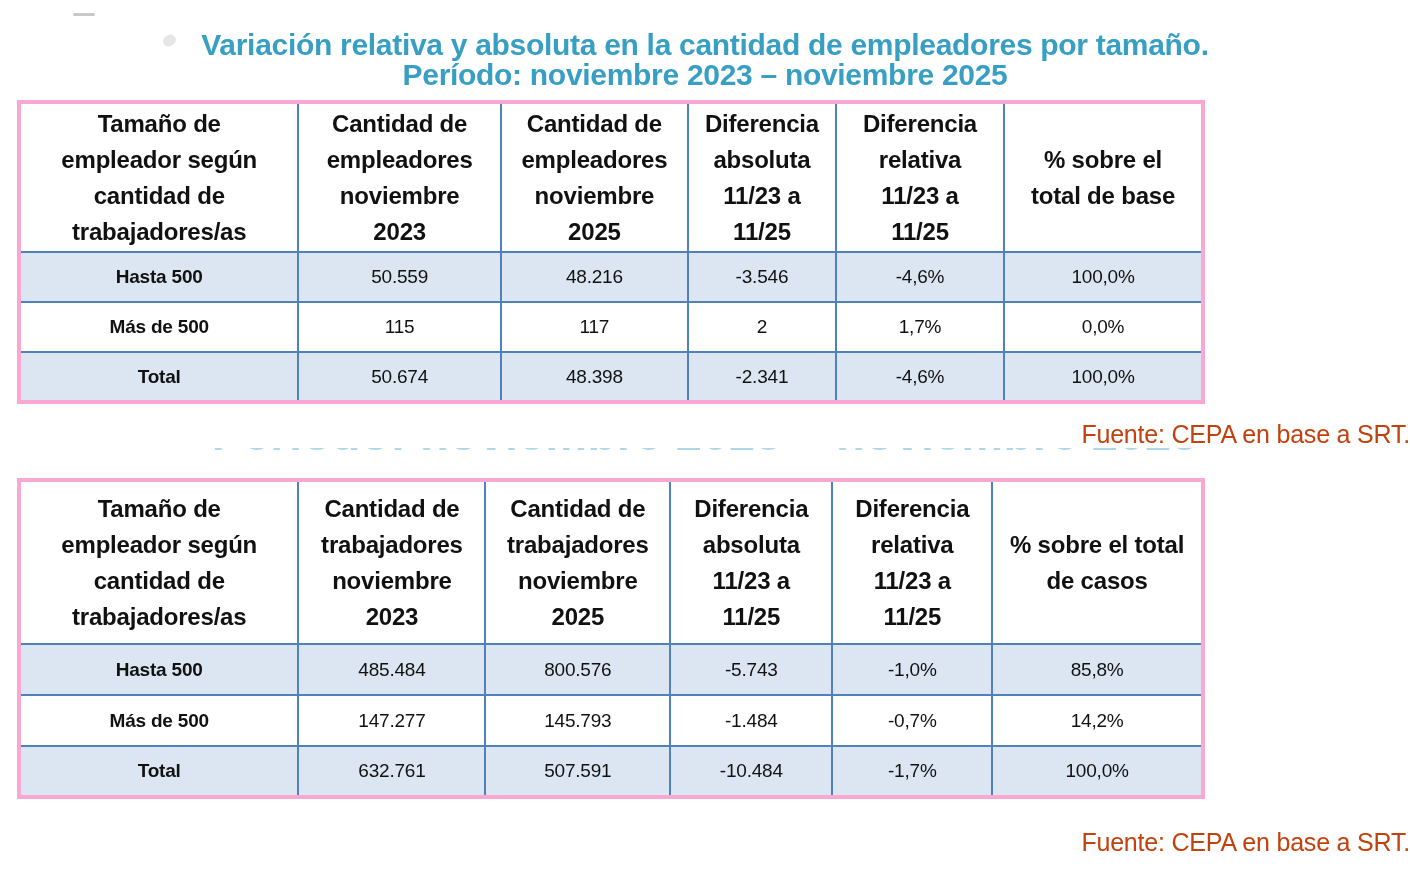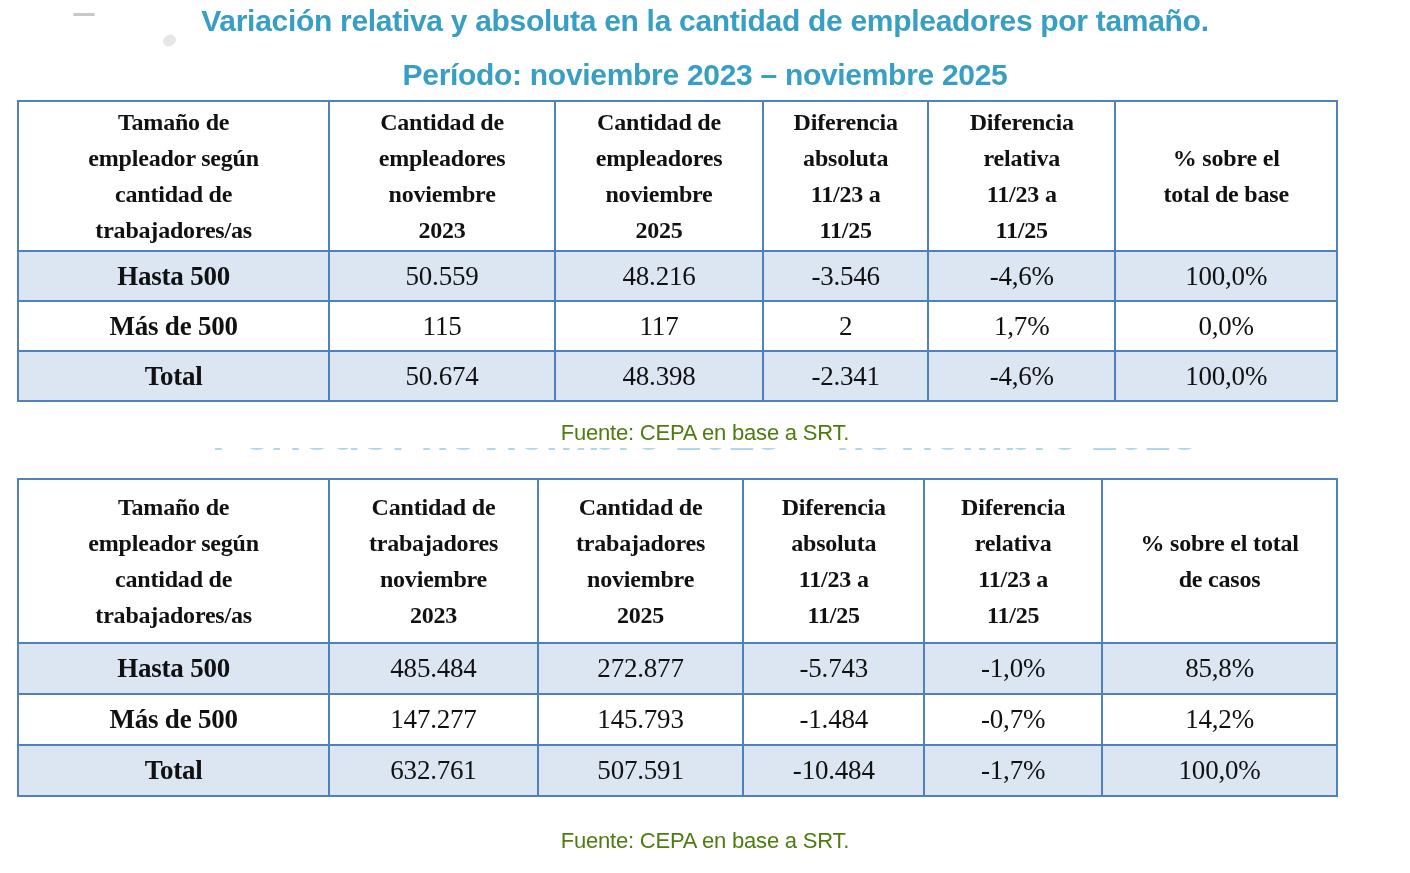--- a/index.html
+++ b/index.html
@@ -8,62 +8,62 @@
     width:1410px; height:873px; position:relative; overflow:hidden;
     font-family:"Liberation Sans", sans-serif; color:#111111;
   }
 
   
   .ttl {
     position:absolute; left:30px; width:1350px; text-align:center;
     font-weight:700; font-size:30px; color:#389fc4; letter-spacing:-0.3px;
     white-space:nowrap;
   }
-  #title-line1 { top:4px; }
+  #title-line1 { top:28px; }
   #title-line2 { top:58px; }
 
   
   .dash-artifact {
     position:absolute; left:73px; top:13px; width:22px; height:3px;
     background:#c9c9c9; border-radius:2px;
   }
   .mark-artifact {
     position:absolute; left:163px; top:35px; width:13px; height:11px;
     background:#e0e0e0; border-radius:45%; transform:rotate(-32deg); opacity:.8;
   }
 
   
   table {
-    position:absolute; left:17px; width:1321px;
+    position:absolute; left:17px; width:1188px;
     border-collapse:collapse; table-layout:fixed;
-    border:1px solid #f9a8d4; background:#ffffff;font-family:Liberation Serif, serif;
+    border:4px solid #f9a8d4; background:#ffffff;
   }
   #table-employers { top:100px; }
   #table-workers   { top:478px; }
   th, td {
     border:2px solid #4f81bd; text-align:center; vertical-align:middle;
     overflow:hidden; padding:0 4px;
   }
   th {
     font-size:24px; font-weight:700; line-height:36px;
     white-space:pre-line; background:#ffffff; letter-spacing:-0.2px;
   }
   #table-employers th { height:150px; }
   #table-workers th   { height:164px; }
-  td { font-size:27px; font-weight:400; letter-spacing:-0.2px; }
+  td { font-size:19px; font-weight:400; letter-spacing:-0.2px; }
   #table-employers td { height:50px; }
   #table-workers td   { height:51px; }
   td.lbl { font-weight:700; }
   tr.shaded td { background:#dce6f2; }
   td.hl { background:#c7d5e8; }
 
   
   .src {
-    position:absolute; left:0; width:100%; text-align:center;
-    font-size:22px; color:#4d7c0f; letter-spacing:-0.2px;
+    position:absolute; left:0; width:100%; text-align:right;
+    font-size:25px; color:#c2410c; letter-spacing:-0.2px;
   }
   #source-top    { top:420px; }
   #source-bottom { top:828px; }
 
   
   .ghost-wrap {
     position:absolute; top:448px; left:0; width:100%; height:17px;
     overflow:hidden; pointer-events:none;
   }
   .ghost {
@@ -178,21 +178,21 @@
       <th>Diferencia
 relativa
 11/23 a
 11/25</th>
       <th>% sobre el total
 de casos</th>
     </tr>
     <tr class="shaded">
       <td class="lbl">Hasta 500</td>
       <td>485.484</td>
-      <td>272.877</td>
+      <td>800.576</td>
       <td>-5.743</td>
       <td>-1,0%</td>
       <td class="hl">85,8%</td>
     </tr>
     <tr>
       <td class="lbl">Más de 500</td>
       <td>147.277</td>
       <td>145.793</td>
       <td>-1.484</td>
       <td>-0,7%</td>

